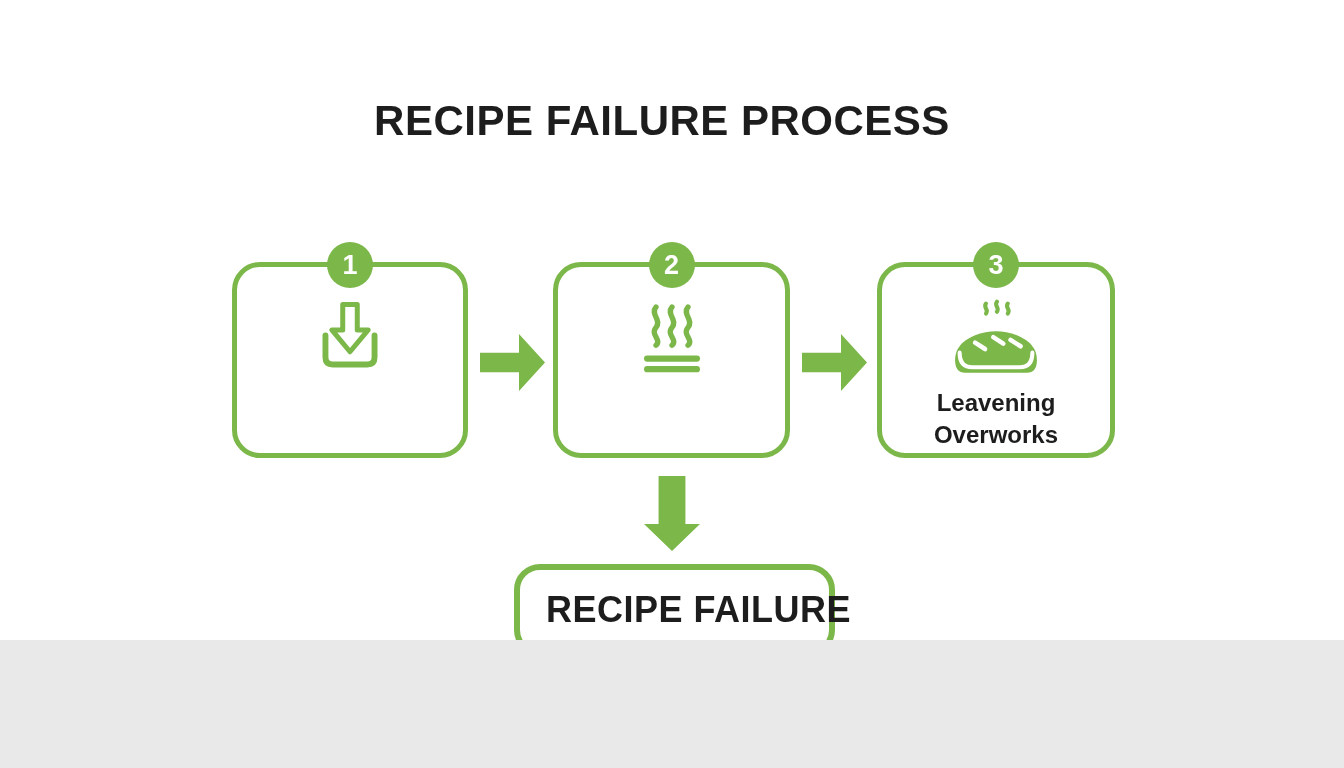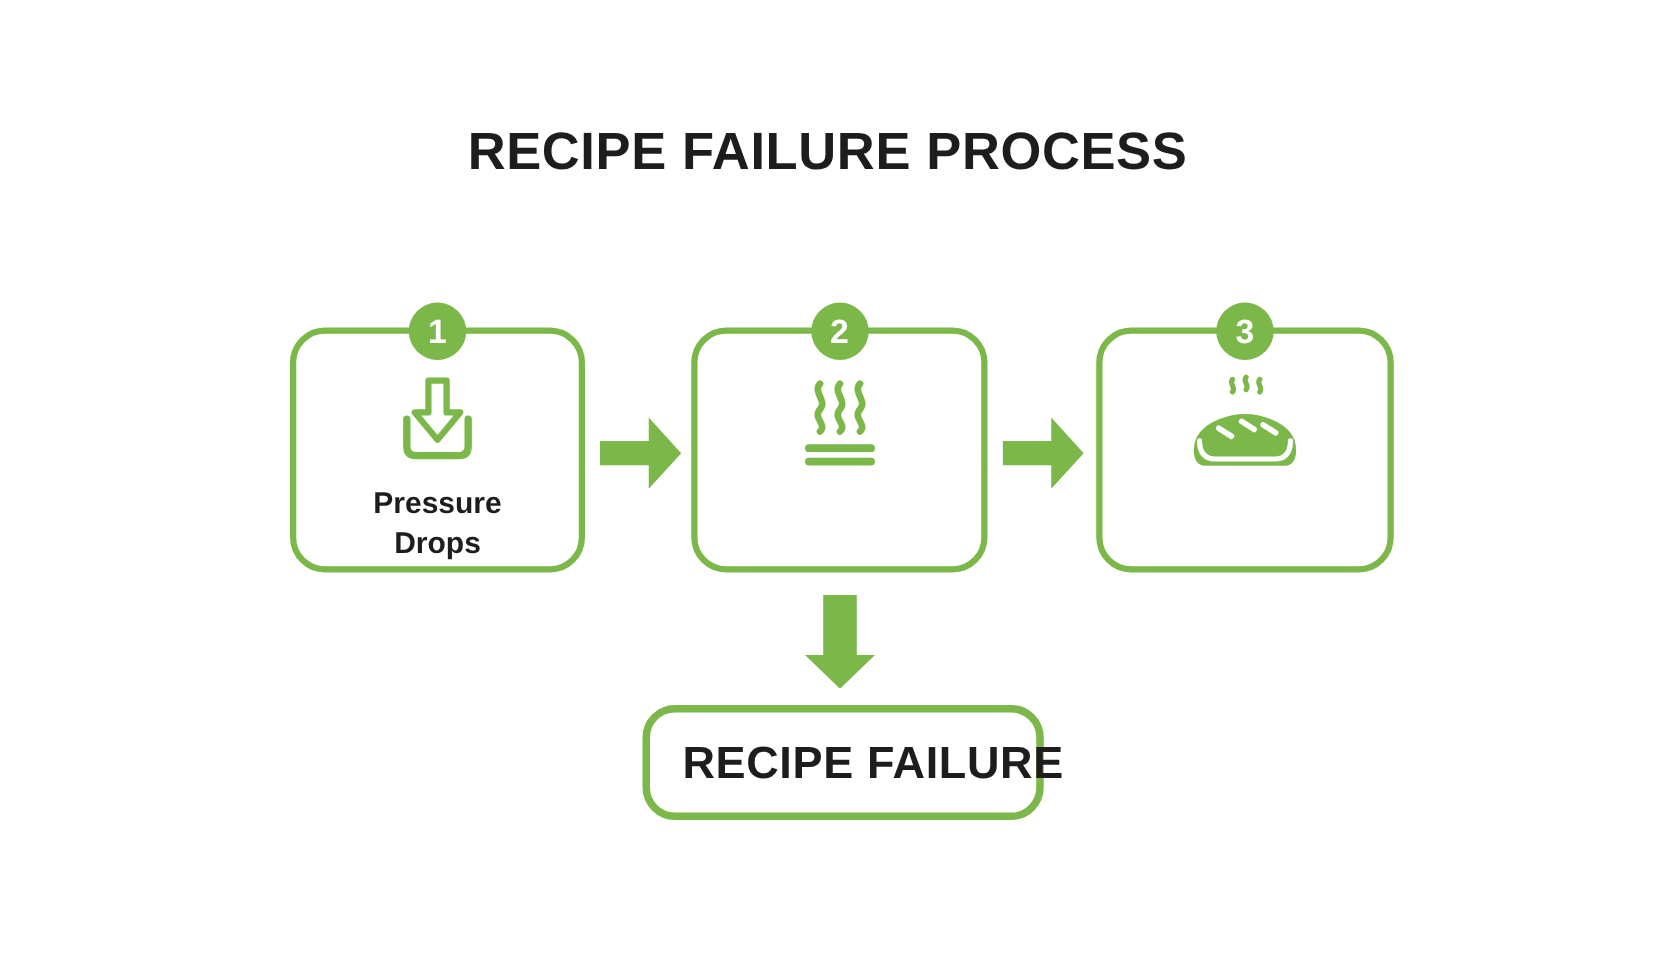--- a/index.html
+++ b/index.html
@@ -10,21 +10,21 @@
   }
   *{margin:0;padding:0;box-sizing:border-box;}
   html,body{width:100%;height:100%;}
   body{
     background:#e9e9e9;
     font-family:"Liberation Sans","DejaVu Sans",sans-serif;
     display:flex;align-items:flex-start;justify-content:flex-start;
   }
   .canvas{
     position:relative;
-    width:1344px;height:768px;
+    width:1344px;height:640px;
     background:var(--background,#ffffff);
     overflow:hidden;
   }
   .diagram-title{
     position:absolute;
     top:97px;left:0;width:1324px;
     text-align:center;
     font-size:42px;
     font-weight:bold;
     letter-spacing:.5px;
@@ -108,21 +108,20 @@
   <div class="diagram-title">RECIPE FAILURE PROCESS</div>
 
   <div class="step-box s1">
     <div class="step-badge">1</div>
     <div class="step-icon">
       <svg width="82" height="80" viewBox="0 0 90 88" fill="none">
         <path d="M18 40 V64 Q18 72 26 72 H64 Q72 72 72 64 V40" stroke="currentColor" stroke-width="6.5" stroke-linecap="round"></path>
         <path d="M37 6 H53 V34 H65 L45 58 L25 34 H37 Z" fill="#ffffff" stroke="currentColor" stroke-width="5.5" stroke-linejoin="round"></path>
       </svg>
     </div>
-    <div class="step-label">Pressure Drops</div>
   </div>
 
   <div class="arrow-right a1"></div>
 
   <div class="step-box s2">
     <div class="step-badge">2</div>
     <div class="step-icon">
       <svg width="80" height="80" viewBox="0 0 90 88" fill="none">
         <path d="M27 8 C20 16 34 23 27 31 C20 39 34 45 27 51" stroke="currentColor" stroke-width="6" stroke-linecap="round"></path>
         <path d="M45 8 C38 16 52 23 45 31 C38 39 52 45 45 51" stroke="currentColor" stroke-width="6" stroke-linecap="round"></path>
@@ -142,20 +141,21 @@
         <path d="M44 4 C40.5 8.5 47.5 10.5 44 15" stroke="currentColor" stroke-width="4.5" stroke-linecap="round"></path>
         <path d="M56 2 C52.5 6.5 59.5 8.5 56 13" stroke="currentColor" stroke-width="4.5" stroke-linecap="round"></path>
         <path d="M68 4 C64.5 8.5 71.5 10.5 68 15" stroke="currentColor" stroke-width="4.5" stroke-linecap="round"></path>
         <path d="M21 80 Q10 80 10 66 Q10 48 32 39 Q55 30 78 39 Q100 48 100 66 Q100 80 89 80 Z" fill="currentColor"></path>
         <path d="M15 58 Q15 74 29 74 H81 Q95 74 95 58" stroke="#ffffff" stroke-width="4.5" stroke-linecap="round"></path>
         <path d="M32 47 L43 54" stroke="#ffffff" stroke-width="5" stroke-linecap="round"></path>
         <path d="M52 41 L63 48" stroke="#ffffff" stroke-width="5" stroke-linecap="round"></path>
         <path d="M71 44 L82 51" stroke="#ffffff" stroke-width="5" stroke-linecap="round"></path>
       </svg>
     </div>
+    <div class="step-label">Leavening Overworks</div>
   </div>
 
   <div class="arrow-down"></div>
 
   <div class="result-box">
     <div class="result-label">RECIPE FAILURE</div>
   </div>
 
 </div>
 

